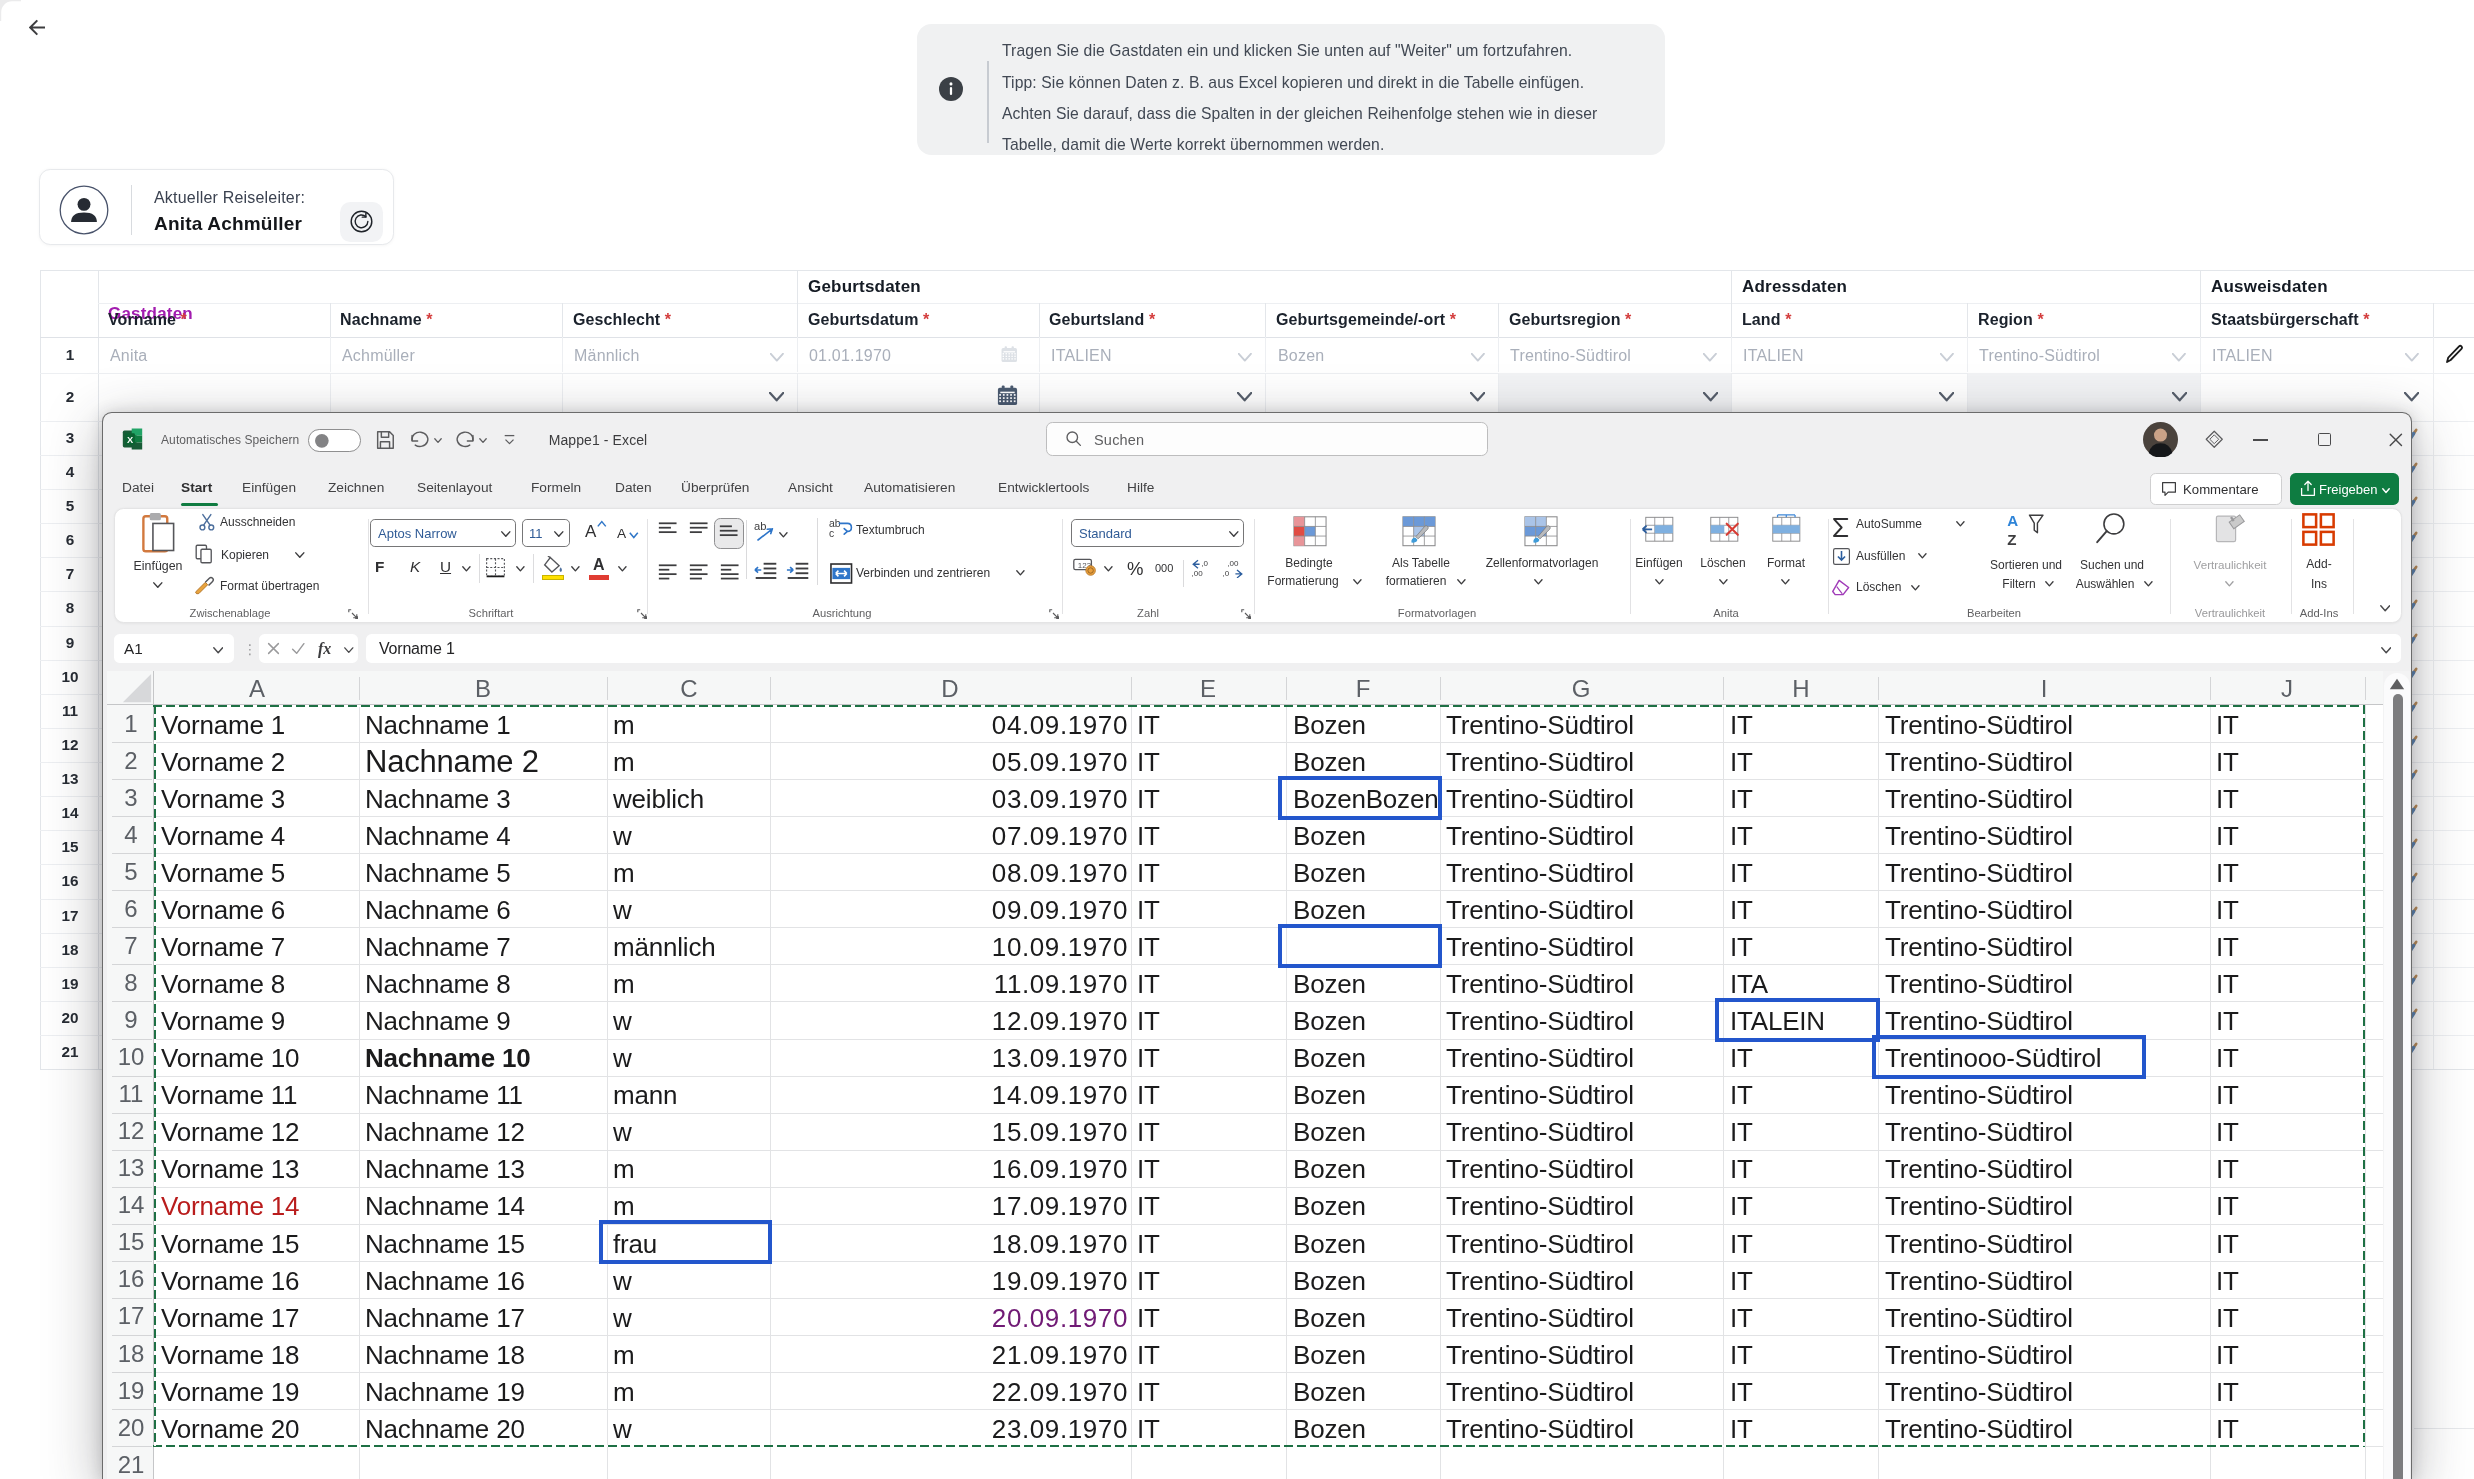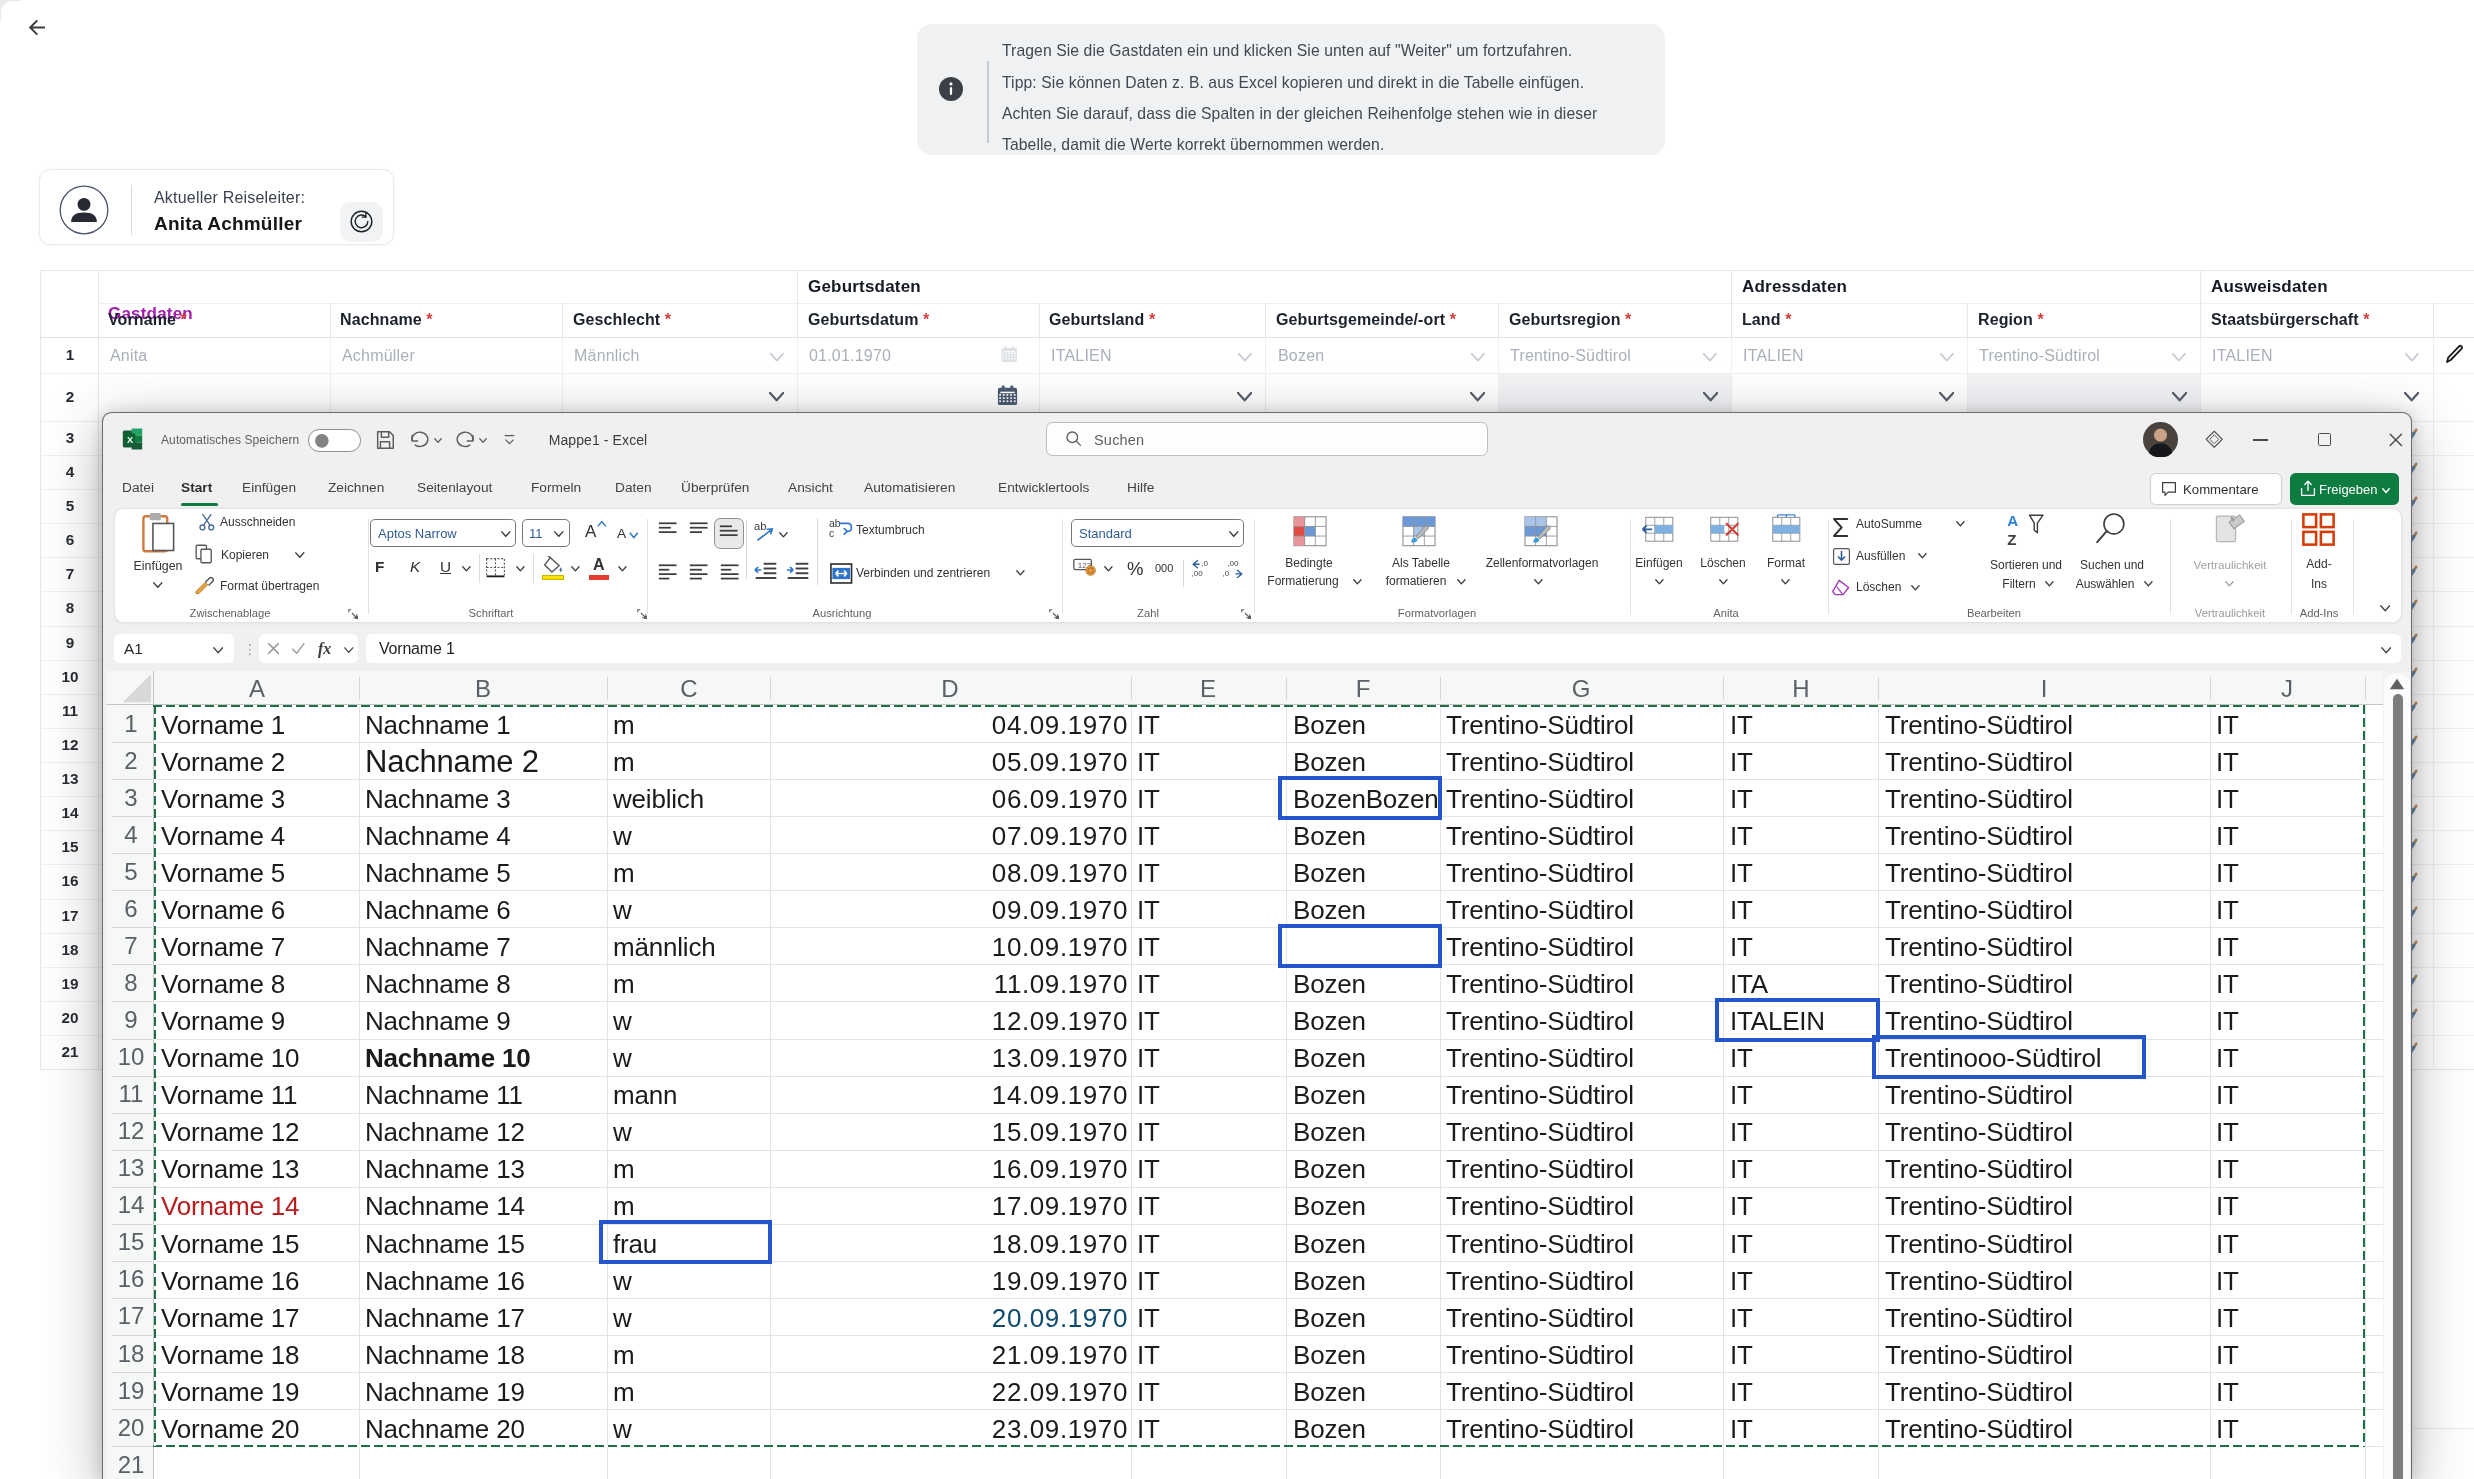--- a/index.html
+++ b/index.html
@@ -899,21 +899,21 @@
 <div style="position:absolute;right:1346px;top:762px;transform:translateY(-50%);font-size:26px;color:#1b1b1c;font-weight:400;letter-spacing:0.6px;white-space:nowrap;">05.09.1970</div>
 <div style="position:absolute;left:1137px;top:762px;transform:translateY(-50%);font-size:26px;color:#1b1b1c;font-weight:400;letter-spacing:-0.2px;white-space:nowrap;">IT</div>
 <div style="position:absolute;left:1293px;top:762px;transform:translateY(-50%);font-size:26px;color:#1b1b1c;font-weight:400;letter-spacing:-0.2px;white-space:nowrap;">Bozen</div>
 <div style="position:absolute;left:1446px;top:762px;transform:translateY(-50%);font-size:26px;color:#1b1b1c;font-weight:400;letter-spacing:-0.2px;white-space:nowrap;">Trentino-Südtirol</div>
 <div style="position:absolute;left:1730px;top:762px;transform:translateY(-50%);font-size:26px;color:#1b1b1c;font-weight:400;letter-spacing:-0.2px;white-space:nowrap;">IT</div>
 <div style="position:absolute;left:1885px;top:762px;transform:translateY(-50%);font-size:26px;color:#1b1b1c;font-weight:400;letter-spacing:-0.2px;white-space:nowrap;">Trentino-Südtirol</div>
 <div style="position:absolute;left:2216px;top:762px;transform:translateY(-50%);font-size:26px;color:#1b1b1c;font-weight:400;letter-spacing:-0.2px;white-space:nowrap;">IT</div>
 <div style="position:absolute;left:161px;top:799px;transform:translateY(-50%);font-size:26px;color:#1b1b1c;font-weight:400;letter-spacing:-0.2px;white-space:nowrap;">Vorname 3</div>
 <div style="position:absolute;left:365px;top:799px;transform:translateY(-50%);font-size:26px;color:#1b1b1c;font-weight:400;letter-spacing:-0.2px;white-space:nowrap;">Nachname 3</div>
 <div style="position:absolute;left:613px;top:799px;transform:translateY(-50%);font-size:26px;color:#1b1b1c;font-weight:400;letter-spacing:-0.2px;white-space:nowrap;">weiblich</div>
-<div style="position:absolute;right:1346px;top:799px;transform:translateY(-50%);font-size:26px;color:#1b1b1c;font-weight:400;letter-spacing:0.6px;white-space:nowrap;">06.09.1970</div>
+<div style="position:absolute;right:1346px;top:799px;transform:translateY(-50%);font-size:26px;color:#1b1b1c;font-weight:400;letter-spacing:0.6px;white-space:nowrap;">03.09.1970</div>
 <div style="position:absolute;left:1137px;top:799px;transform:translateY(-50%);font-size:26px;color:#1b1b1c;font-weight:400;letter-spacing:-0.2px;white-space:nowrap;">IT</div>
 <div style="position:absolute;left:1293px;top:799px;transform:translateY(-50%);font-size:26px;color:#1b1b1c;font-weight:400;letter-spacing:-0.2px;white-space:nowrap;">BozenBozen</div>
 <div style="position:absolute;left:1446px;top:799px;transform:translateY(-50%);font-size:26px;color:#1b1b1c;font-weight:400;letter-spacing:-0.2px;white-space:nowrap;">Trentino-Südtirol</div>
 <div style="position:absolute;left:1730px;top:799px;transform:translateY(-50%);font-size:26px;color:#1b1b1c;font-weight:400;letter-spacing:-0.2px;white-space:nowrap;">IT</div>
 <div style="position:absolute;left:1885px;top:799px;transform:translateY(-50%);font-size:26px;color:#1b1b1c;font-weight:400;letter-spacing:-0.2px;white-space:nowrap;">Trentino-Südtirol</div>
 <div style="position:absolute;left:2216px;top:799px;transform:translateY(-50%);font-size:26px;color:#1b1b1c;font-weight:400;letter-spacing:-0.2px;white-space:nowrap;">IT</div>
 <div style="position:absolute;left:161px;top:836px;transform:translateY(-50%);font-size:26px;color:#1b1b1c;font-weight:400;letter-spacing:-0.2px;white-space:nowrap;">Vorname 4</div>
 <div style="position:absolute;left:365px;top:836px;transform:translateY(-50%);font-size:26px;color:#1b1b1c;font-weight:400;letter-spacing:-0.2px;white-space:nowrap;">Nachname 4</div>
 <div style="position:absolute;left:613px;top:836px;transform:translateY(-50%);font-size:26px;color:#1b1b1c;font-weight:400;letter-spacing:-0.2px;white-space:nowrap;">w</div>
 <div style="position:absolute;right:1346px;top:836px;transform:translateY(-50%);font-size:26px;color:#1b1b1c;font-weight:400;letter-spacing:0.6px;white-space:nowrap;">07.09.1970</div>
@@ -1038,21 +1038,21 @@
 <div style="position:absolute;right:1346px;top:1281px;transform:translateY(-50%);font-size:26px;color:#1b1b1c;font-weight:400;letter-spacing:0.6px;white-space:nowrap;">19.09.1970</div>
 <div style="position:absolute;left:1137px;top:1281px;transform:translateY(-50%);font-size:26px;color:#1b1b1c;font-weight:400;letter-spacing:-0.2px;white-space:nowrap;">IT</div>
 <div style="position:absolute;left:1293px;top:1281px;transform:translateY(-50%);font-size:26px;color:#1b1b1c;font-weight:400;letter-spacing:-0.2px;white-space:nowrap;">Bozen</div>
 <div style="position:absolute;left:1446px;top:1281px;transform:translateY(-50%);font-size:26px;color:#1b1b1c;font-weight:400;letter-spacing:-0.2px;white-space:nowrap;">Trentino-Südtirol</div>
 <div style="position:absolute;left:1730px;top:1281px;transform:translateY(-50%);font-size:26px;color:#1b1b1c;font-weight:400;letter-spacing:-0.2px;white-space:nowrap;">IT</div>
 <div style="position:absolute;left:1885px;top:1281px;transform:translateY(-50%);font-size:26px;color:#1b1b1c;font-weight:400;letter-spacing:-0.2px;white-space:nowrap;">Trentino-Südtirol</div>
 <div style="position:absolute;left:2216px;top:1281px;transform:translateY(-50%);font-size:26px;color:#1b1b1c;font-weight:400;letter-spacing:-0.2px;white-space:nowrap;">IT</div>
 <div style="position:absolute;left:161px;top:1318px;transform:translateY(-50%);font-size:26px;color:#1b1b1c;font-weight:400;letter-spacing:-0.2px;white-space:nowrap;">Vorname 17</div>
 <div style="position:absolute;left:365px;top:1318px;transform:translateY(-50%);font-size:26px;color:#1b1b1c;font-weight:400;letter-spacing:-0.2px;white-space:nowrap;">Nachname 17</div>
 <div style="position:absolute;left:613px;top:1318px;transform:translateY(-50%);font-size:26px;color:#1b1b1c;font-weight:400;letter-spacing:-0.2px;white-space:nowrap;">w</div>
-<div style="position:absolute;right:1346px;top:1318px;transform:translateY(-50%);font-size:26px;color:#0c4a6e;font-weight:400;letter-spacing:0.6px;white-space:nowrap;">20.09.1970</div>
+<div style="position:absolute;right:1346px;top:1318px;transform:translateY(-50%);font-size:26px;color:#701a75;font-weight:400;letter-spacing:0.6px;white-space:nowrap;">20.09.1970</div>
 <div style="position:absolute;left:1137px;top:1318px;transform:translateY(-50%);font-size:26px;color:#1b1b1c;font-weight:400;letter-spacing:-0.2px;white-space:nowrap;">IT</div>
 <div style="position:absolute;left:1293px;top:1318px;transform:translateY(-50%);font-size:26px;color:#1b1b1c;font-weight:400;letter-spacing:-0.2px;white-space:nowrap;">Bozen</div>
 <div style="position:absolute;left:1446px;top:1318px;transform:translateY(-50%);font-size:26px;color:#1b1b1c;font-weight:400;letter-spacing:-0.2px;white-space:nowrap;">Trentino-Südtirol</div>
 <div style="position:absolute;left:1730px;top:1318px;transform:translateY(-50%);font-size:26px;color:#1b1b1c;font-weight:400;letter-spacing:-0.2px;white-space:nowrap;">IT</div>
 <div style="position:absolute;left:1885px;top:1318px;transform:translateY(-50%);font-size:26px;color:#1b1b1c;font-weight:400;letter-spacing:-0.2px;white-space:nowrap;">Trentino-Südtirol</div>
 <div style="position:absolute;left:2216px;top:1318px;transform:translateY(-50%);font-size:26px;color:#1b1b1c;font-weight:400;letter-spacing:-0.2px;white-space:nowrap;">IT</div>
 <div style="position:absolute;left:161px;top:1355px;transform:translateY(-50%);font-size:26px;color:#1b1b1c;font-weight:400;letter-spacing:-0.2px;white-space:nowrap;">Vorname 18</div>
 <div style="position:absolute;left:365px;top:1355px;transform:translateY(-50%);font-size:26px;color:#1b1b1c;font-weight:400;letter-spacing:-0.2px;white-space:nowrap;">Nachname 18</div>
 <div style="position:absolute;left:613px;top:1355px;transform:translateY(-50%);font-size:26px;color:#1b1b1c;font-weight:400;letter-spacing:-0.2px;white-space:nowrap;">m</div>
 <div style="position:absolute;right:1346px;top:1355px;transform:translateY(-50%);font-size:26px;color:#1b1b1c;font-weight:400;letter-spacing:0.6px;white-space:nowrap;">21.09.1970</div>

